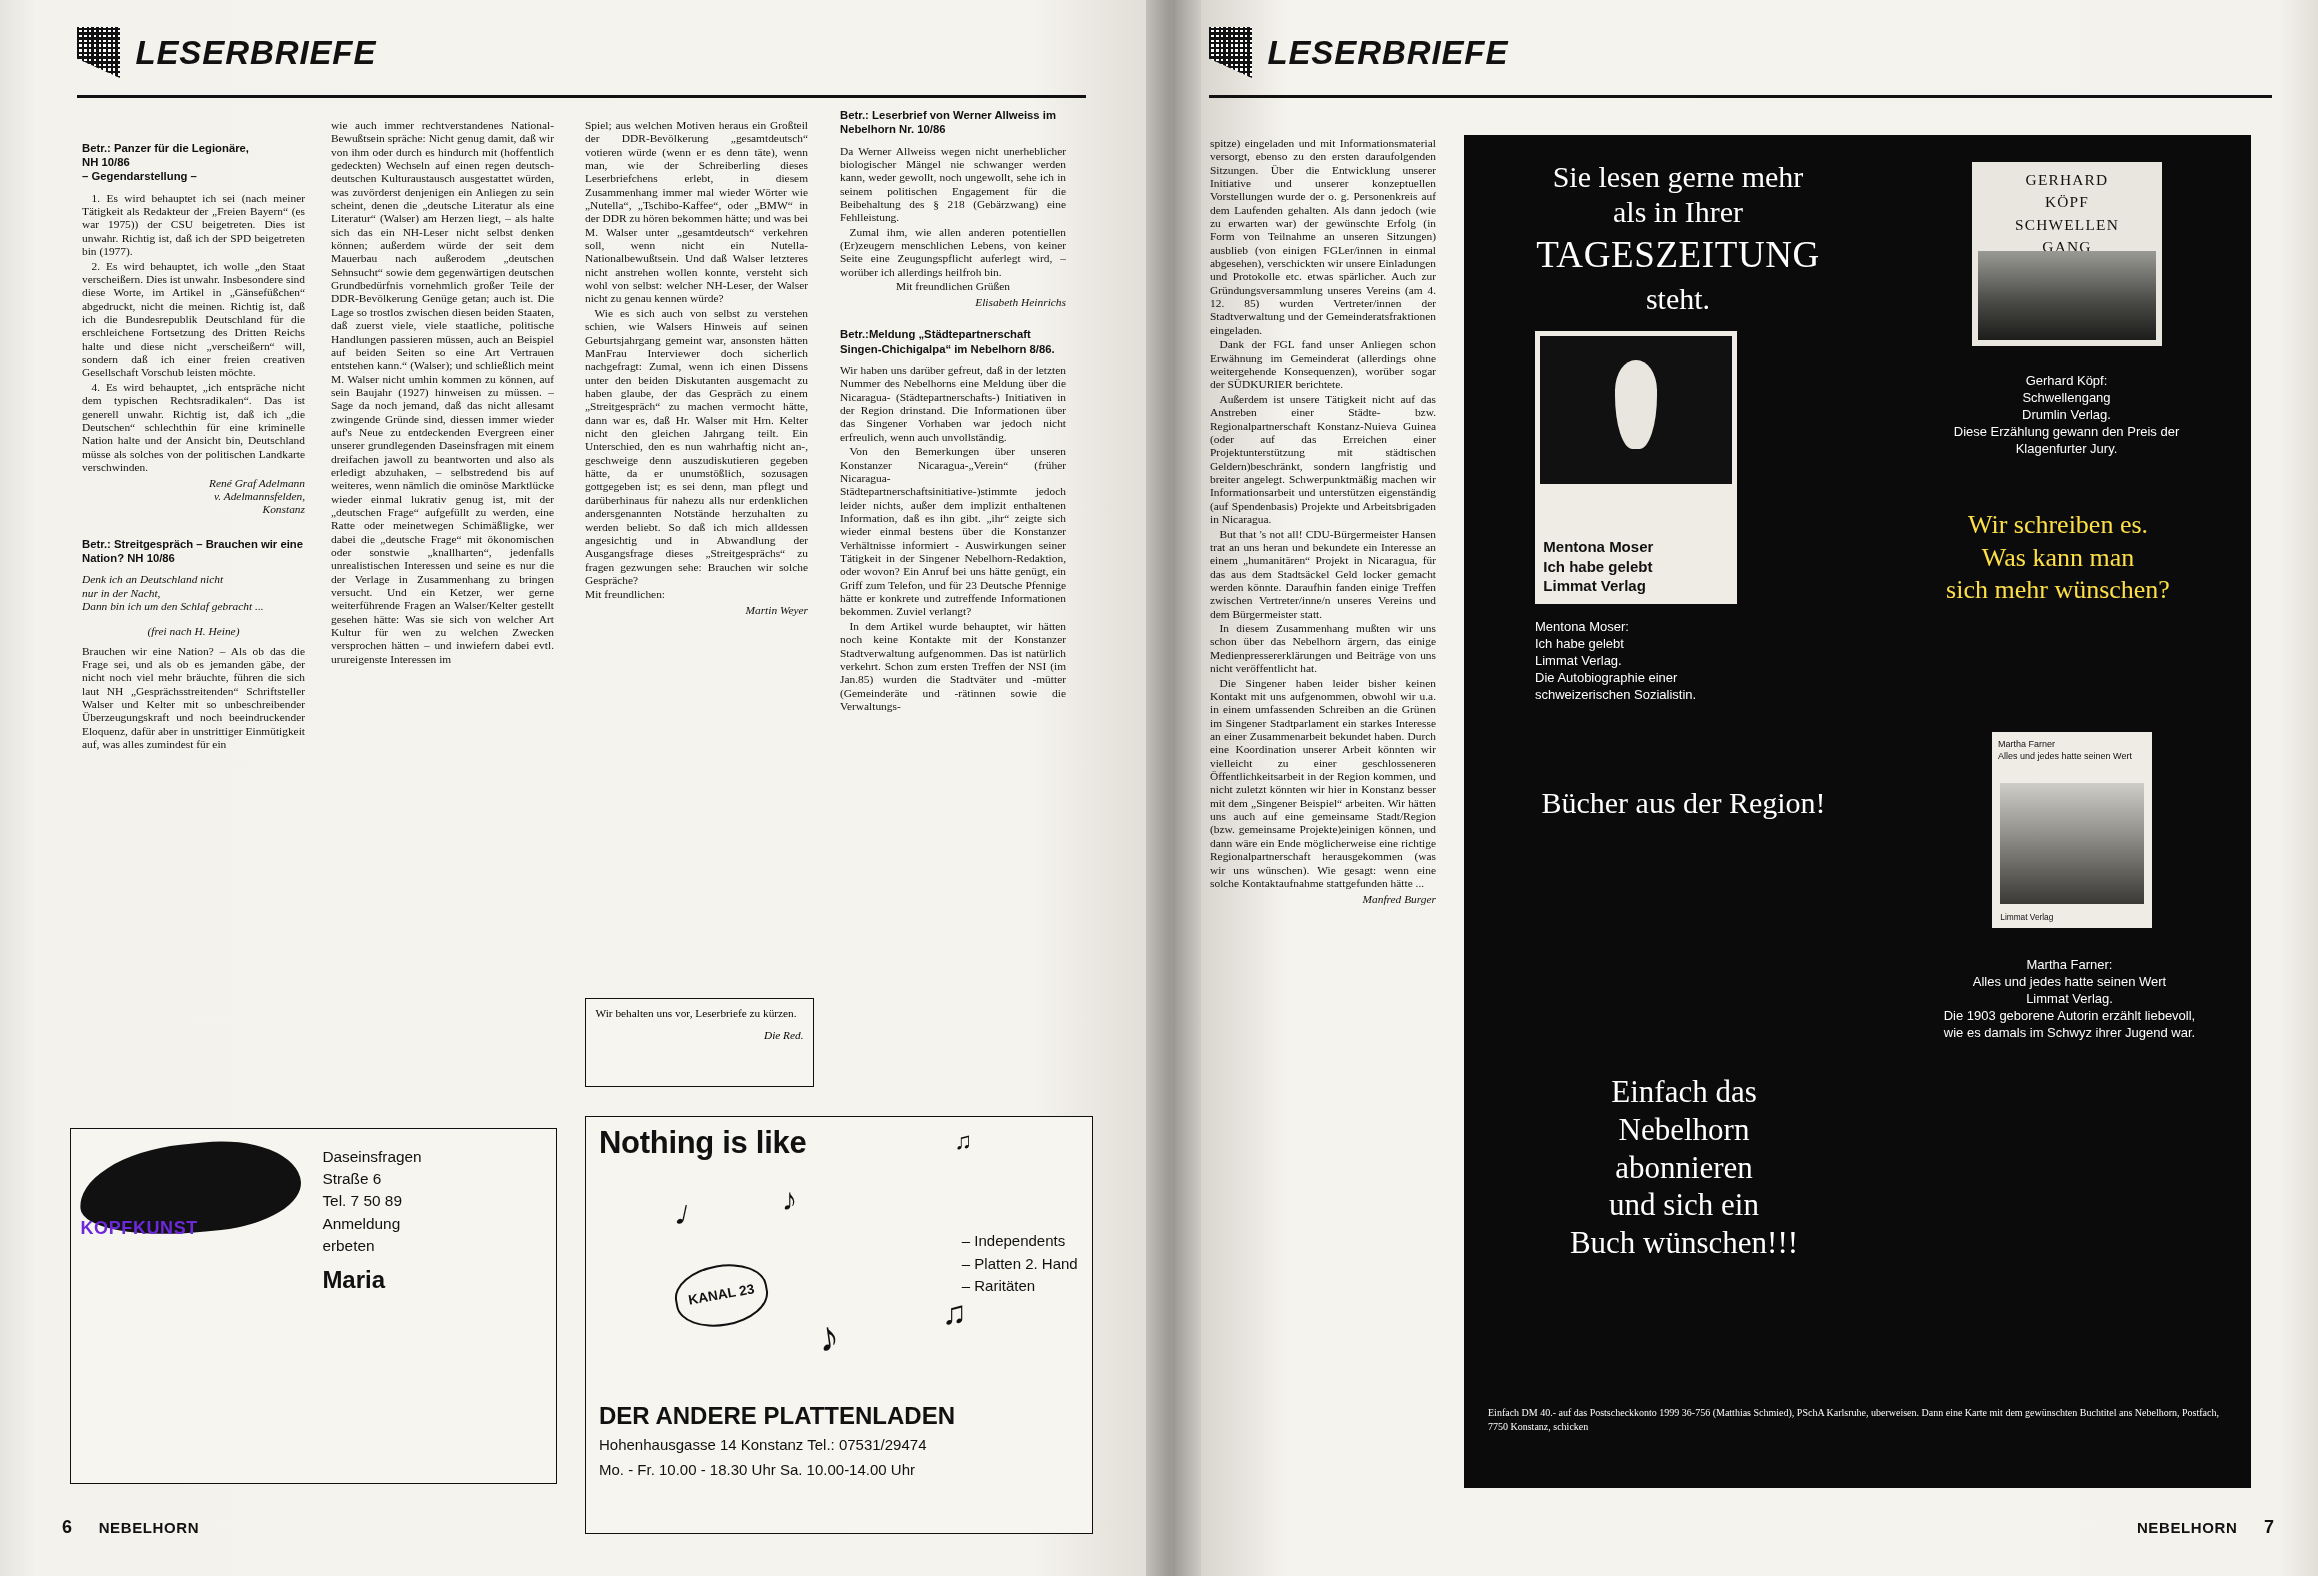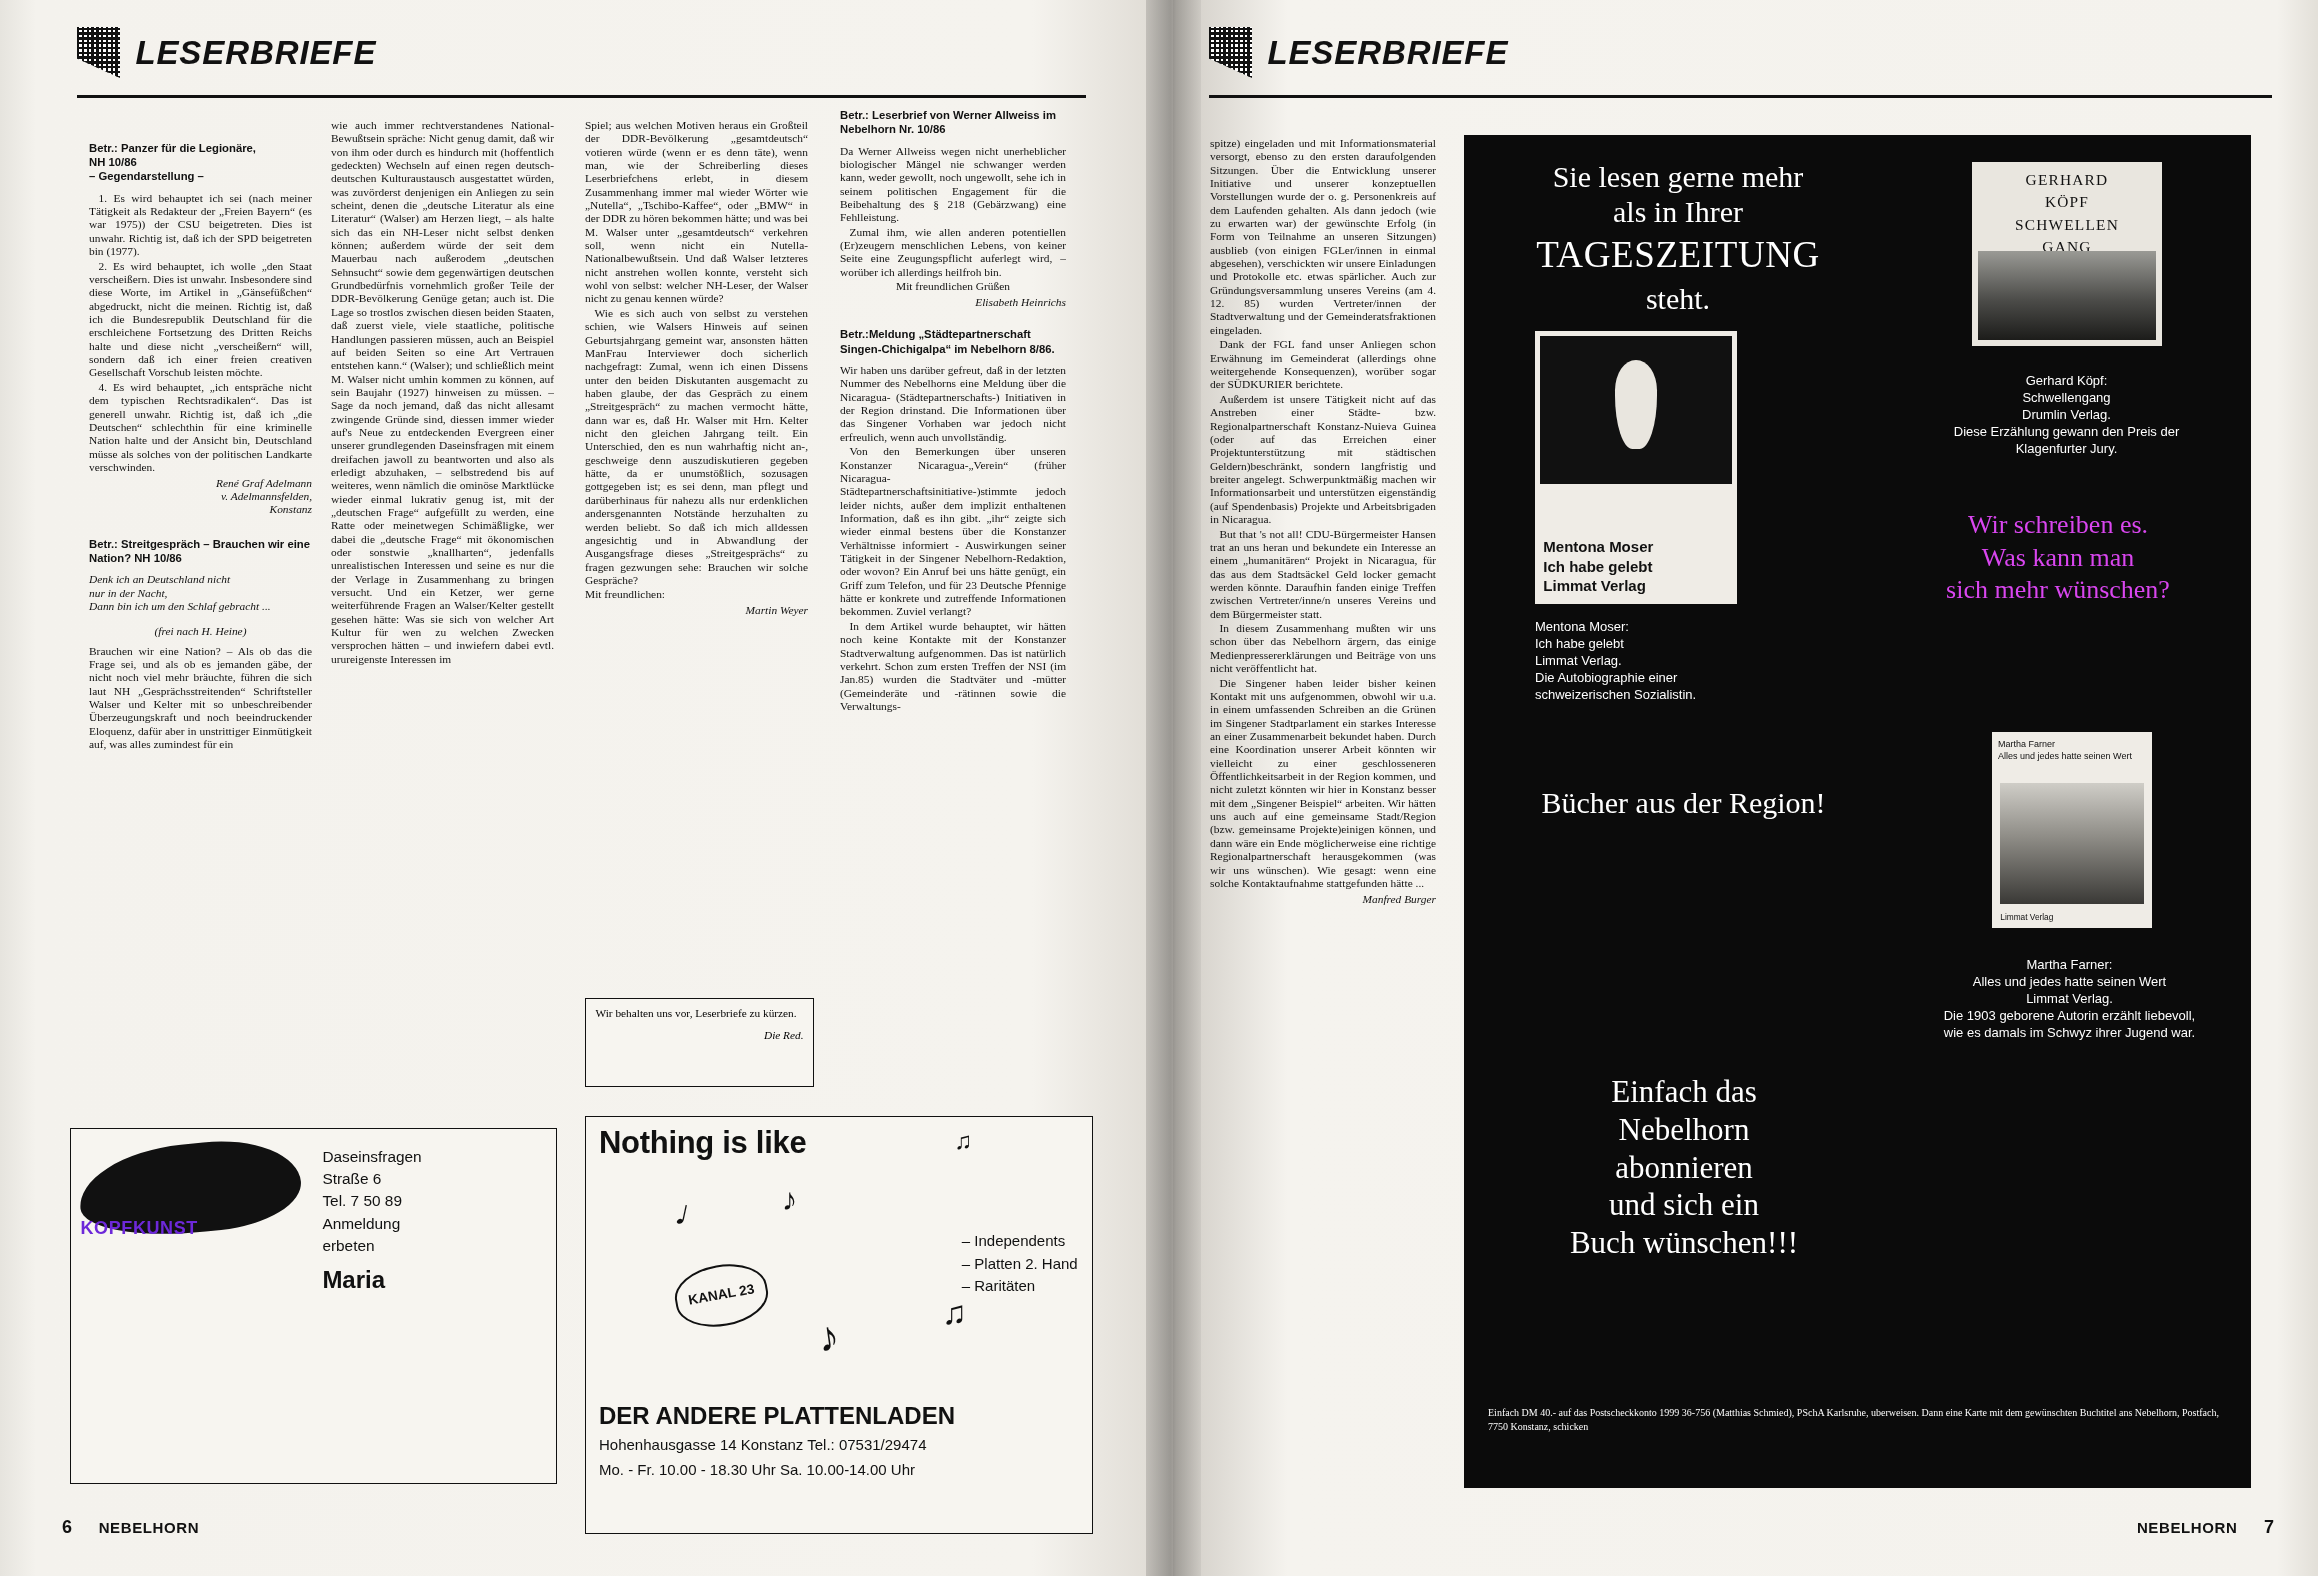--- a/index.html
+++ b/index.html
@@ -277,21 +277,21 @@
   }
   .book-cap {
     position: absolute;
     color: #fff;
     font-family: "Liberation Sans", sans-serif;
     font-size: 13px;
     line-height: 1.3;
   }
   .slogan2 {
     position: absolute;
-    color: #d946ef;
+    color: #fde047;
     font-family: "Liberation Serif", serif;
     font-size: 26px;
     line-height: 1.25;
     text-align: center;
   }
   .slogan3 {
     position: absolute;
     color: #fff;
     font-family: "Liberation Serif", serif;
     font-size: 30px;
@@ -412,21 +412,21 @@
   <div class="page page-left">
 
     <div class="masthead" style="left:77px; top:27px;">
       <div class="mast-flag">
           <div class="tri"></div>
         </div>
       <div class="mast-title">LESERBRIEFE</div>
     </div>
     <div class="mast-rule" style="left:77px; top:95px; width:1009px;"></div>
 
-    <div class="col" style="left:89px; top:141px; width:223px;">
+    <div class="col" style="left:82px; top:141px; width:223px;">
       <div class="betr" style="white-space:pre-line;">Betr.: Panzer für die Legionäre,
 NH 10/86
 – Gegendarstellung –</div>
       <p>1. Es wird behauptet ich sei (nach meiner Tätigkeit als Redakteur der „Freien Bayern“ (es war 1975)) der CSU beigetreten. Dies ist unwahr. Richtig ist, daß ich der SPD beigetreten bin (1977).</p>
       <p>2. Es wird behauptet, ich wolle „den Staat verscheißern. Dies ist unwahr. Insbesondere sind diese Worte, im Artikel in „Gänsefüßchen“ abgedruckt, nicht die meinen. Richtig ist, daß ich die Bundesrepublik Deutschland für die erschleichene Fortsetzung des Dritten Reichs halte und diese nicht „verscheißern“ will, sondern daß ich einer freien creativen Gesellschaft Vorschub leisten möchte.</p>
       <p>4. Es wird behauptet, „ich entspräche nicht dem typischen Rechtsradikalen“. Das ist generell unwahr. Richtig ist, daß ich „die Deutschen“ schlechthin für eine kriminelle Nation halte und der Ansicht bin, Deutschland müsse als solches von der politischen Landkarte verschwinden.</p>
       <div class="sig" style="white-space:pre-line;">René Graf Adelmann
 v. Adelmannsfelden,
 Konstanz</div>
       <div class="betr" style="margin-top:20px;">Betr.: Streitgespräch – Brauchen wir eine Nation? NH 10/86</div>

